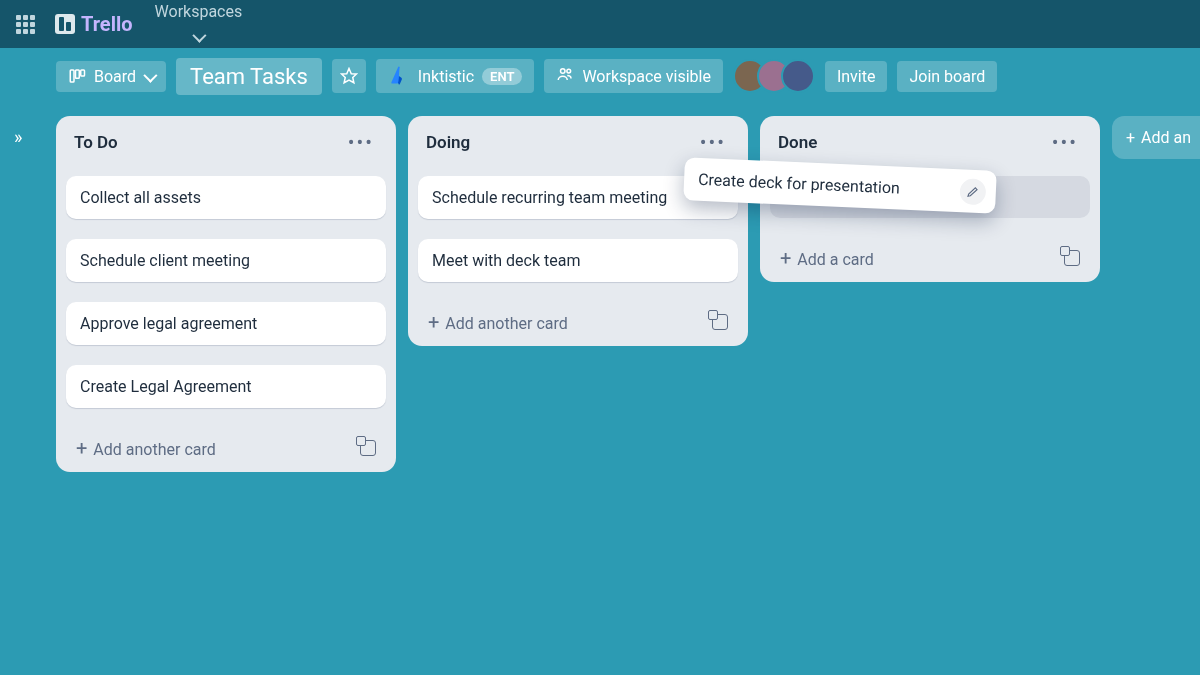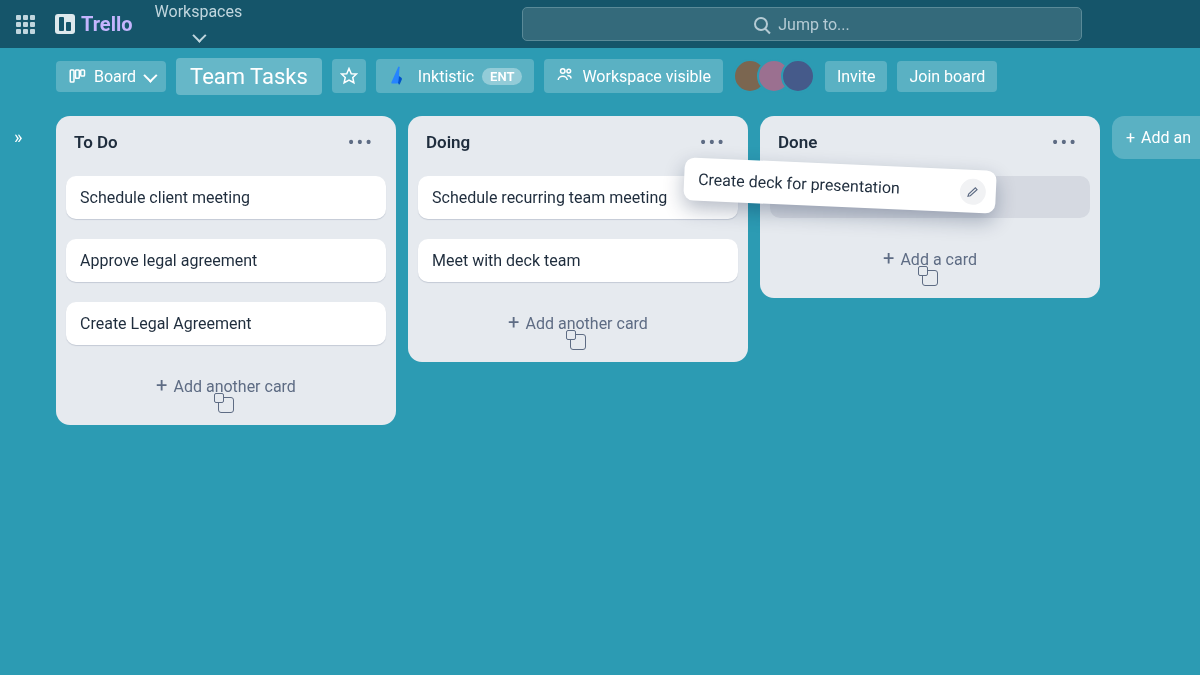--- a/index.html
+++ b/index.html
@@ -35,21 +35,21 @@
 .avatars .av { width: 34px; height: 34px; border-radius: 50%; border: 2px solid #2c9bb3; margin-left: -10px; display:flex;align-items:center;justify-content:center;font-size:12px;color:#fff;font-weight:600; }
 .av.a1 { background: #7b6650; } .av.a2 { background: #9b7090; } .av.a3 { background: #455a8a; }
 
 
 .canvas { position: absolute; top: 104px; left: 56px; right: 0; bottom: 0; display: flex; gap: 12px; padding: 12px 0 0 0; align-items: flex-start; }
 .list { width: 340px; background: #e6eaef; border-radius: 14px; padding: 10px 10px 12px; display: flex; flex-direction: column; gap: 20px; }
 .list-header { display: flex; align-items: center; justify-content: space-between; padding: 4px 8px 2px; }
 .list-title { font-size: 17px; font-weight: 600; color: #1f2d3d; }
 .menu-dots { color: #5e6c84; font-size: 20px; letter-spacing: 2px; cursor: pointer; padding: 0 4px; }
 .card { background: #fff; border-radius: 10px; padding: 12px 14px; font-size: 16px; color: #1f2d3d; box-shadow: 0 1px 1px rgba(9,30,66,.15); cursor: pointer; }
-.add-card { display: flex; align-items: center; justify-content: space-between; padding: 8px 10px 0; color: #5e6c84; font-size: 16px; cursor: pointer; flex-direction: column; }
+.add-card { display: flex; align-items: center; justify-content: space-between; padding: 8px 10px 0; color: #5e6c84; font-size: 16px; cursor: pointer; }
 .add-card .plus { font-size: 20px; margin-right: 6px; }
 .tmpl-icon { width:16px;height:16px;border:1.6px solid #5e6c84;border-radius:3px;position:relative;}
 .tmpl-icon::after{content:"";position:absolute;width:8px;height:8px;border:1.6px solid #5e6c84;border-radius:2px;left:-5px;top:-5px;background:#e6eaef;}
 .add-list { width: 240px; background: rgba(255,255,255,0.22); border-radius: 12px; padding: 12px 14px; color: #fff; font-size: 16px; display:flex;align-items:center;gap:6px; cursor:pointer; margin-right:-160px; }
 
 
 .drag-card { position: absolute; top: 164px; left: 684px; width: 312px; background: #fff; border-radius: 10px; padding: 12px 40px 12px 14px; font-size: 16px; color: #1f2d3d; box-shadow: 0 8px 20px rgba(9,30,66,.3); transform: rotate(2.5deg); display:flex; align-items:center; justify-content:space-between; cursor: grabbing;}
 .drag-card .pencil{ position:absolute; right:10px; top:50%; transform:translateY(-50%); width:26px;height:26px; border-radius:13px; background:#f1f2f4; display:flex;align-items:center;justify-content:center;}
 .drag-card .pencil svg{width:14px;height:14px;stroke:#5e6c84;fill:none;stroke-width:2;}
 
@@ -73,24 +73,20 @@
   <div class="brand">
     <span class="brand-logo">
         <span class="bar1"></span>
         <span class="bar2"></span>
       </span>
     <span>Trello</span>
   </div>
   <div class="nav-dd">
     <span>Workspaces</span>
     <span class="chev"></span>
-  </div>
-  <div class="search">
-    <span class="search-icon"></span>
-    <span>Jump to...</span>
   </div>
 </div>
 
 <div class="leftcol-avatar">
   <span>I</span>
 </div>
 <div class="leftcol-expand">»</div>
 
 <div class="boardbar">
   <div class="chip">
@@ -140,20 +136,21 @@
   </div>
 </div>
 
 <div class="canvas">
 
   <div class="list">
     <div class="list-header">
       <span class="list-title">To Do</span>
       <span class="menu-dots">•••</span>
     </div>
+    <div class="card"><span>Collect all assets</span></div>
     <div class="card"><span>Schedule client meeting</span></div>
     <div class="card"><span>Approve legal agreement</span></div>
     <div class="card"><span>Create Legal Agreement</span></div>
     <div class="add-card">
       <span><span class="plus">+</span><span>Add another card</span></span>
       <span class="tmpl-icon"></span>
     </div>
   </div>
 
   <div class="list">

